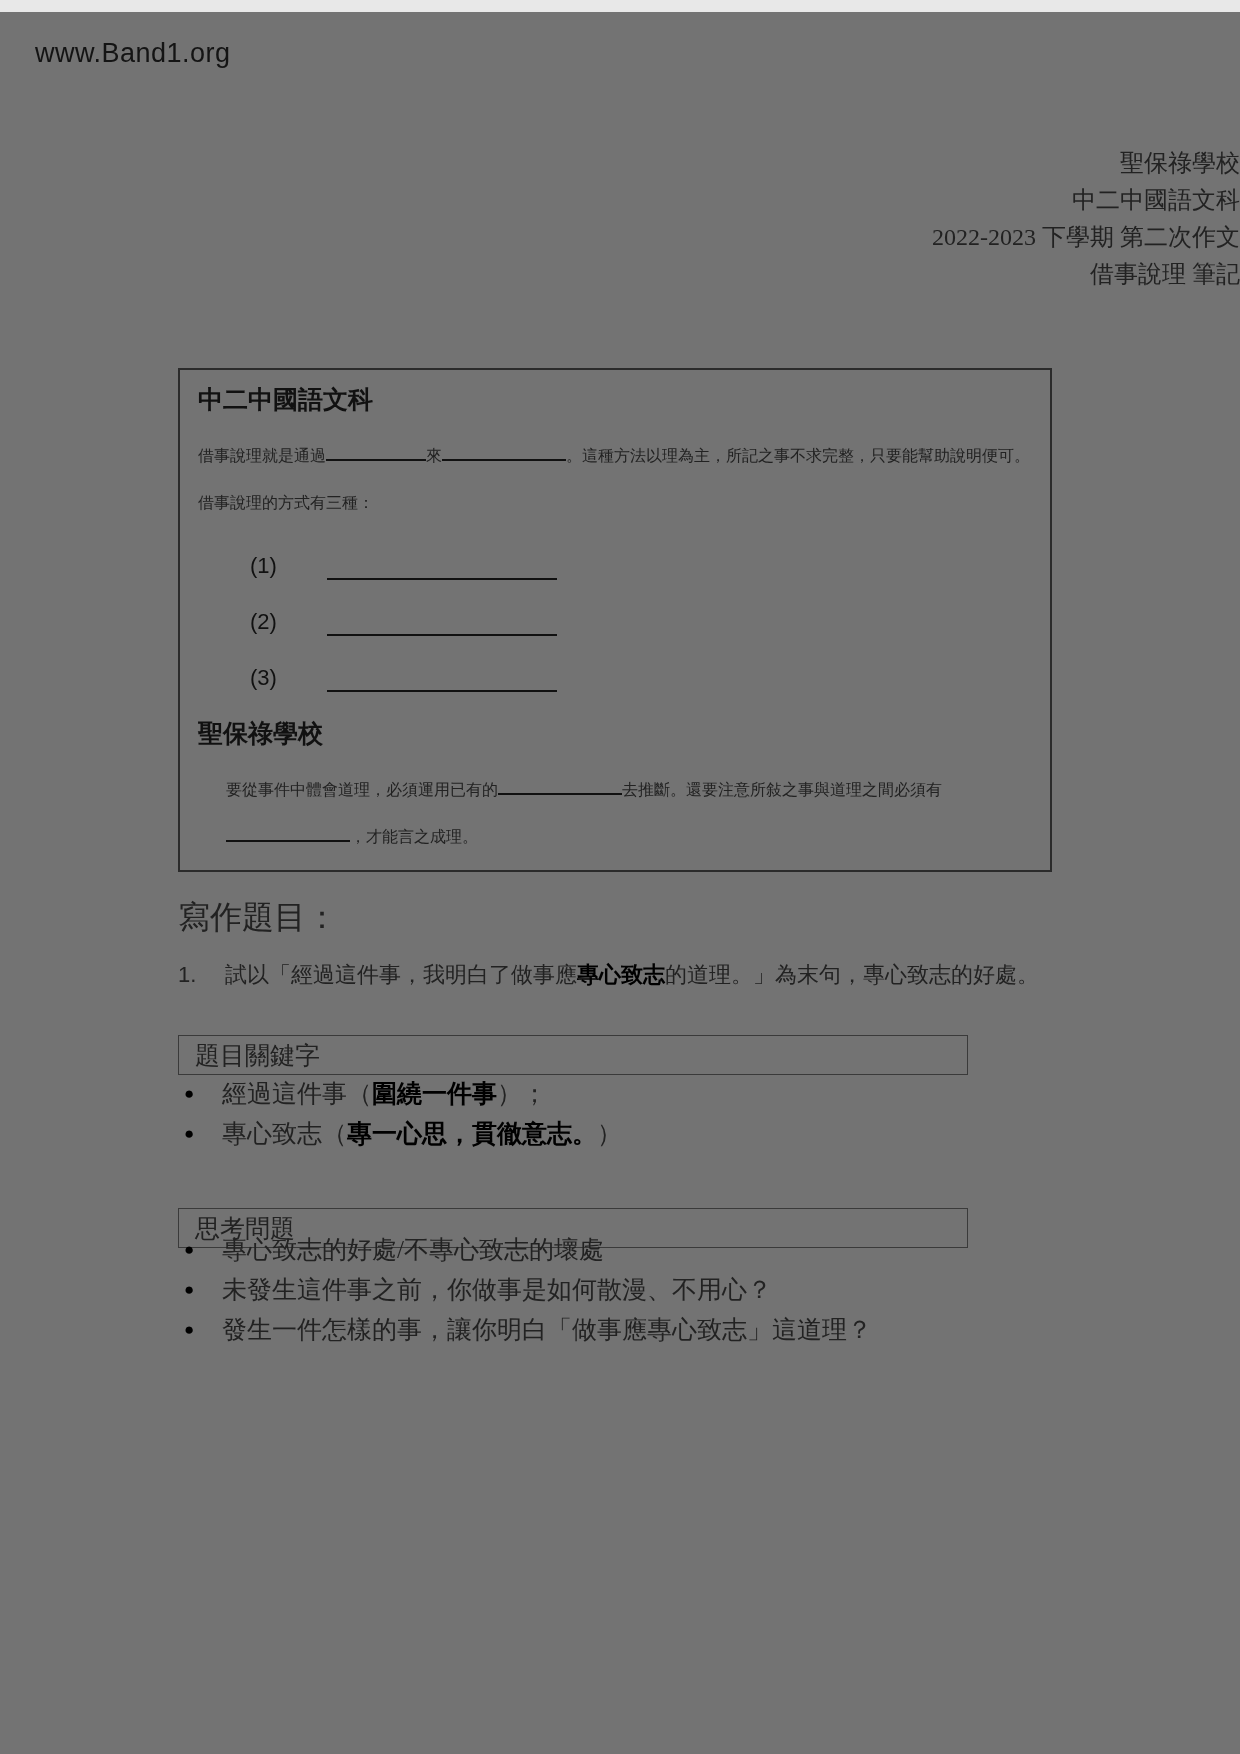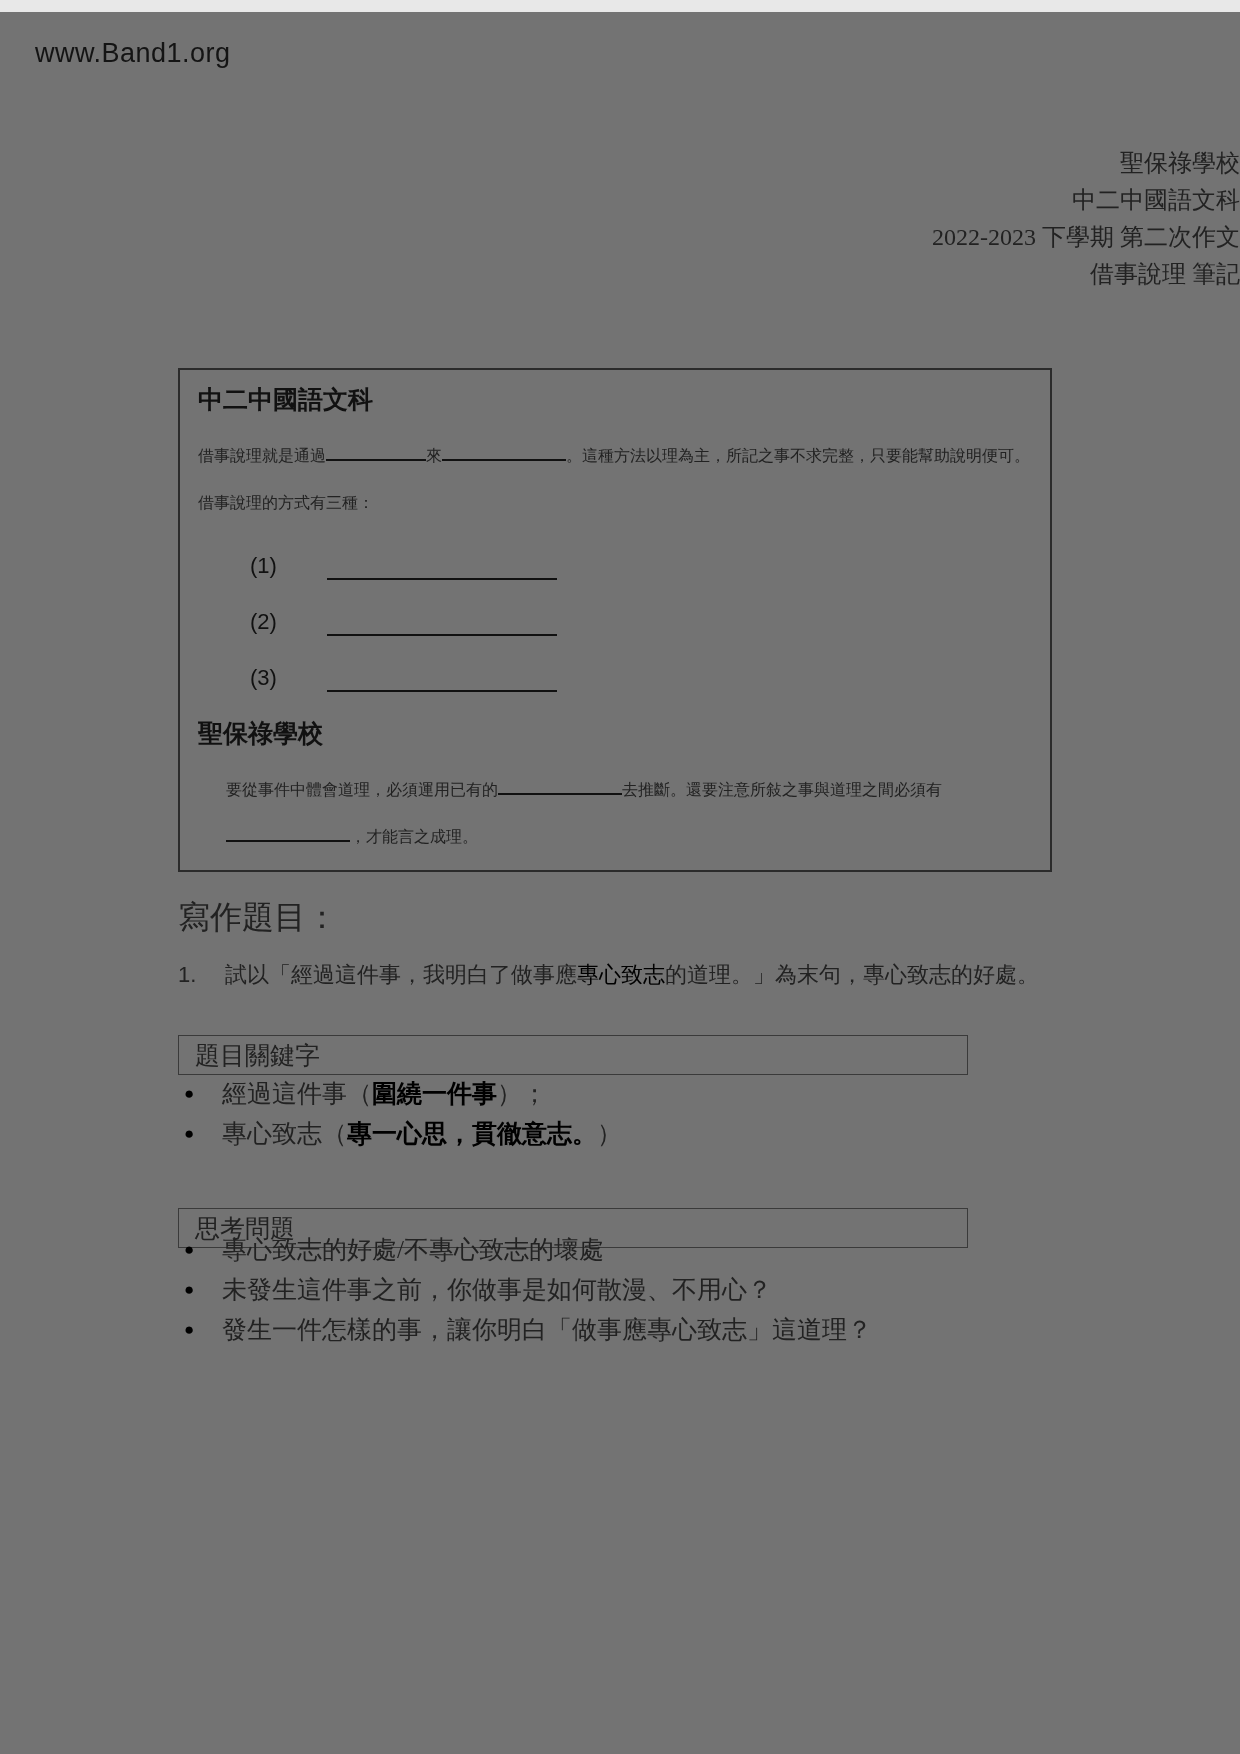--- a/index.html
+++ b/index.html
@@ -56,21 +56,21 @@
     font-size:32px;color:#222;
   }
   .prompt-row{
     position:absolute;left:178px;top:946px;width:900px;
     display:flex;font-size:22px;color:#222;line-height:34px;
   }
   .prompt-num{
     font-family:"Liberation Sans","DejaVu Sans",sans-serif;
     font-size:22px;width:47px;flex:none;
   }
-  .prompt-text b{font-weight:normal;color:#000;}
+  .prompt-text b{font-weight:bold;color:#000;}
   .thin-box{
     position:absolute;left:178px;width:790px;height:40px;
     border:1.5px solid #3a3a3a;box-sizing:border-box;
     display:flex;align-items:center;padding-left:16px;
     font-size:25px;color:#222;
   }
   .kw-box{top:1023px;}
   .q-box{top:1196px;}
   .bullet-list{position:absolute;left:178px;width:900px;}
   .kw-list{top:1062px;}

